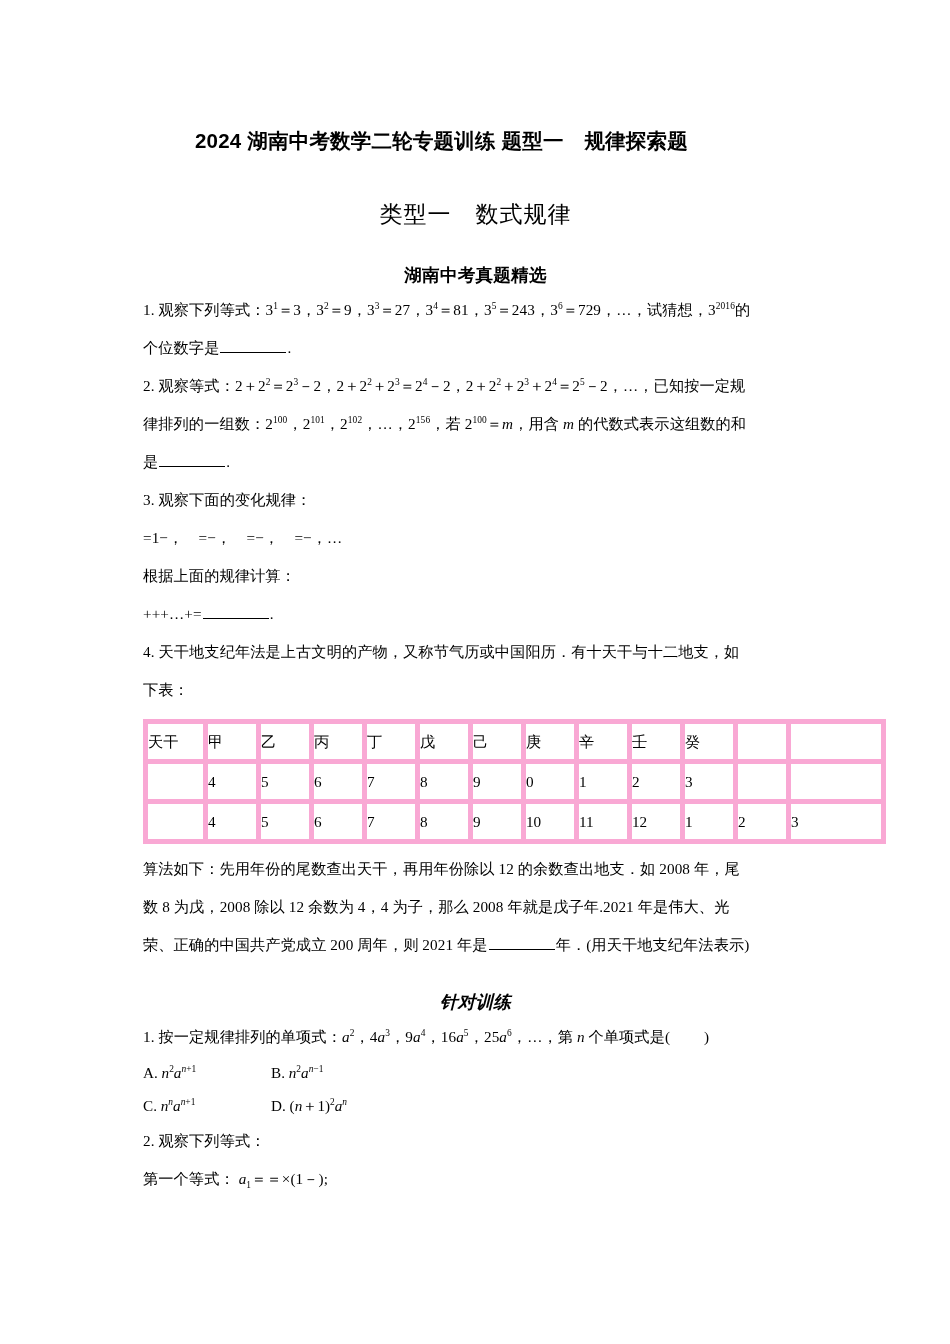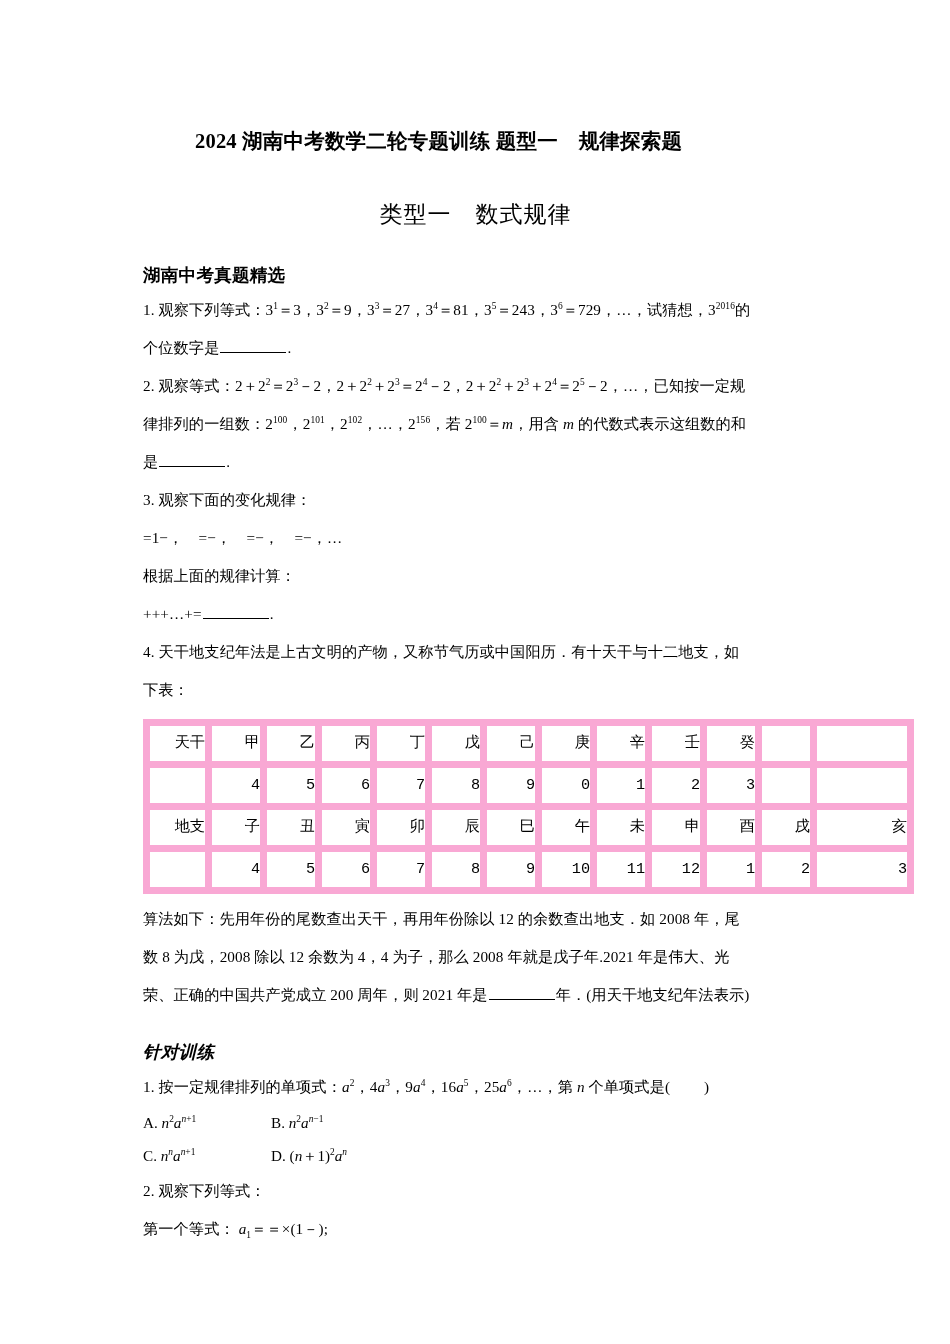--- a/index.html
+++ b/index.html
@@ -24,21 +24,21 @@
   }
   .content {
     position: absolute;
     left: 143px;
     top: 0;
     width: 665px;
   }
 
   
   .doc-title {
-    font-family: Liberation Serif, serif;
+    font-family: Liberation Sans, sans-serif;
     font-weight: bold;
     font-size: 20.5px;
     letter-spacing: 0.2px;
     text-align: left;
     margin-top: 128px;
     margin-left: 52px;
     line-height: 1.3;
     white-space: nowrap;
   }
   .type-title {
@@ -49,20 +49,21 @@
     margin-top: 44px;
     letter-spacing: 1px;
   }
   .section-head {
     font-family: "Liberation Sans", "DejaVu Sans", sans-serif;
     font-weight: bold;
     font-size: 17.5px;
     margin-top: 33px;
     margin-bottom: 4px;
     letter-spacing: 0.3px;
+    text-align: center;
   }
   .section-head.tight { margin-top: 26px; font-style: italic; }
 
   
   .para {
     font-size: 15.2px;
     line-height: 38px;
     text-align: justify;
     text-justify: inter-ideograph;
     margin: 0;
@@ -97,28 +98,27 @@
 
   
   .ganzhi-table {
     border-collapse: collapse;
     width: 665px;
     margin-top: 10px;
     margin-bottom: 6px;
     table-layout: fixed;
   }
   .ganzhi-table td {
-    border: 7px solid #f9a8d4;
+    border: 5px solid #f9a8d4;
     height: 35px;
-    text-align: right;
+    text-align: left;
     vertical-align: middle;
     font-size: 15.2px;
     padding: 0;
     line-height: 35px;
-    font-family: Liberation Mono, monospace;
   }
   .ganzhi-table td.label { width: 55px; }
   .ganzhi-table td.c { width: 48px; }
   .ganzhi-table td.last { width: 90px; }
 
   
   .choices {
     font-size: 15.2px;
     line-height: 33px;
     margin: 0;
@@ -178,35 +178,20 @@
           <td class="c">8</td>
           <td class="c">9</td>
           <td class="c">0</td>
           <td class="c">1</td>
           <td class="c">2</td>
           <td class="c">3</td>
           <td class="c"></td>
           <td class="last"></td>
         </tr>
         <tr>
-          <td class="label">地支</td>
-          <td class="c">子</td>
-          <td class="c">丑</td>
-          <td class="c">寅</td>
-          <td class="c">卯</td>
-          <td class="c">辰</td>
-          <td class="c">巳</td>
-          <td class="c">午</td>
-          <td class="c">未</td>
-          <td class="c">申</td>
-          <td class="c">酉</td>
-          <td class="c">戌</td>
-          <td class="last">亥</td>
-        </tr>
-        <tr>
           <td class="label"></td>
           <td class="c">4</td>
           <td class="c">5</td>
           <td class="c">6</td>
           <td class="c">7</td>
           <td class="c">8</td>
           <td class="c">9</td>
           <td class="c">10</td>
           <td class="c">11</td>
           <td class="c">12</td>

